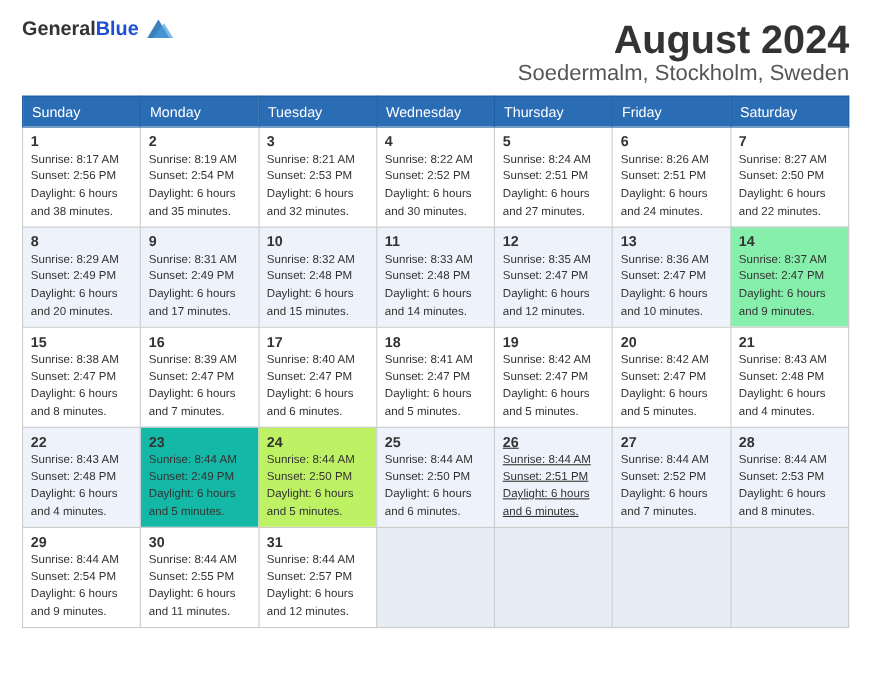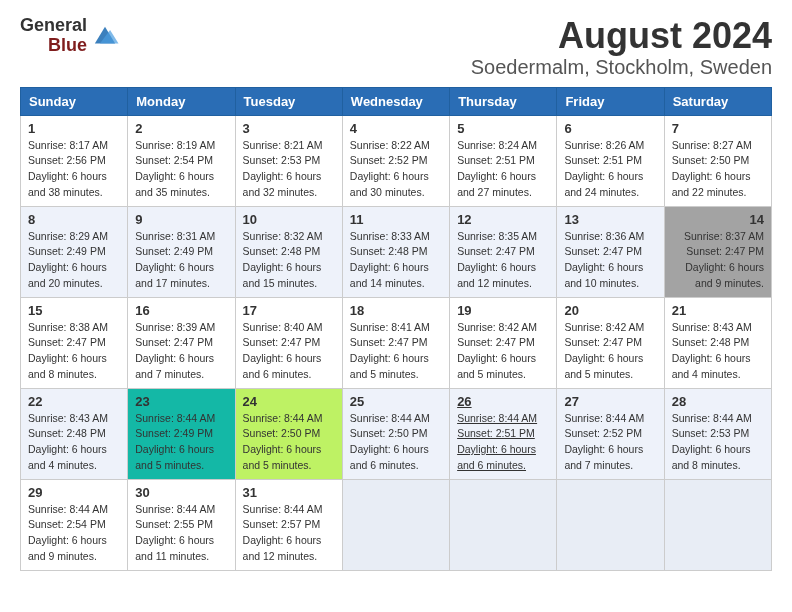--- a/index.html
+++ b/index.html
@@ -41,21 +41,21 @@
     }
     .calendar-table {
       width: 100%;
       border-collapse: collapse;
       border: 1px solid #ccc;
     }
     .calendar-table th {
       background-color: #2a6db5;
       color: #fff;
       font-size: 13px;
-      font-weight: bold;
+      font-weight: normal;
       padding: 6px 8px;
       text-align: left;
       border: 1px solid #2060a0;
     }
     .calendar-table td {
       vertical-align: top;
       padding: 5px 7px;
       border: 1px solid #ccc;
       font-size: 10.5px;
       color: #333;
@@ -83,23 +83,23 @@
     }
     .week-row:nth-child(even) td {
       background-color: #eef2fa;
     }
   </style>
 </head>
 <body>
 
 <div class="header-section">
   <div class="logo">
-    <div style="display:flex;flex-direction:column;align-items:flex-end;">
+    <div style="display:flex;flex-direction:row;align-items:flex-end;">
       <span style="font-size:18px;font-weight:bold;color:#333;line-height:1.1;">General</span>
-      <span style="font-size:18px;font-weight:bold;color:#7f1d1d;line-height:1.1;">Blue</span>
+      <span style="font-size:18px;font-weight:bold;color:#1d4ed8;line-height:1.1;">Blue</span>
     </div>
     <svg class="logo-icon" viewBox="0 0 32 26" xmlns="http://www.w3.org/2000/svg">
       <polygon points="4,22 16,2 28,22" fill="#1a6ab1" opacity="0.85"></polygon>
       <polygon points="10,22 22,6 32,22" fill="#4a9de0" opacity="0.7"></polygon>
     </svg>
   </div>
   <div class="title-area">
     <div class="main-title">August 2024</div>
     <div class="subtitle">Soedermalm, Stockholm, Sweden</div>
   </div>
@@ -218,21 +218,21 @@
         </div>
       </td>
         <td style="background-color: rgb(238, 242, 250);">
         <span class="day-number">13</span>
         <div class="day-info">
           <span>Sunrise: 8:36 AM</span><br>
           <span>Sunset: 2:47 PM</span><br>
           <span>Daylight: 6 hours and 10 minutes.</span>
         </div>
       </td>
-        <td style="background-color: #a3a3a3; text-align: right;">
+        <td style="background-color: #86efac;">
         <span class="day-number">14</span>
         <div class="day-info">
           <span>Sunrise: 8:37 AM</span><br>
           <span>Sunset: 2:47 PM</span><br>
           <span>Daylight: 6 hours and 9 minutes.</span>
         </div>
       </td>
       </tr>
       <tr class="week-row">
         <td>

